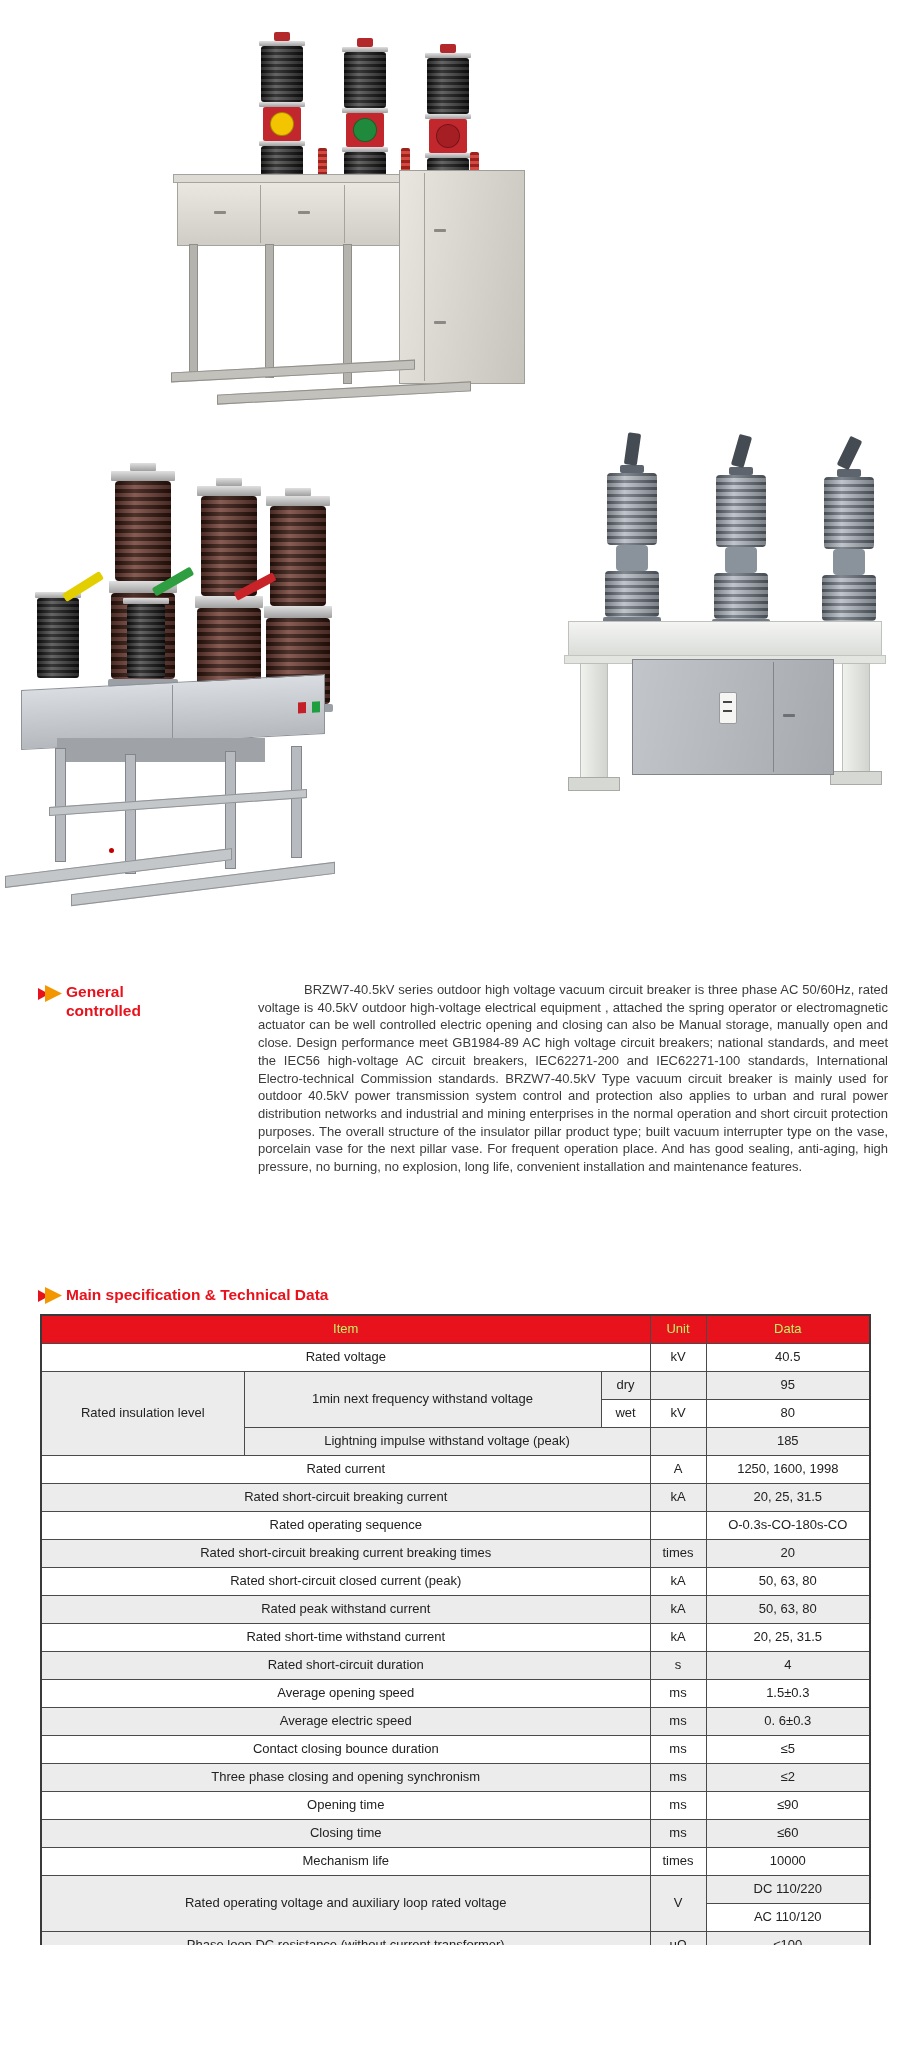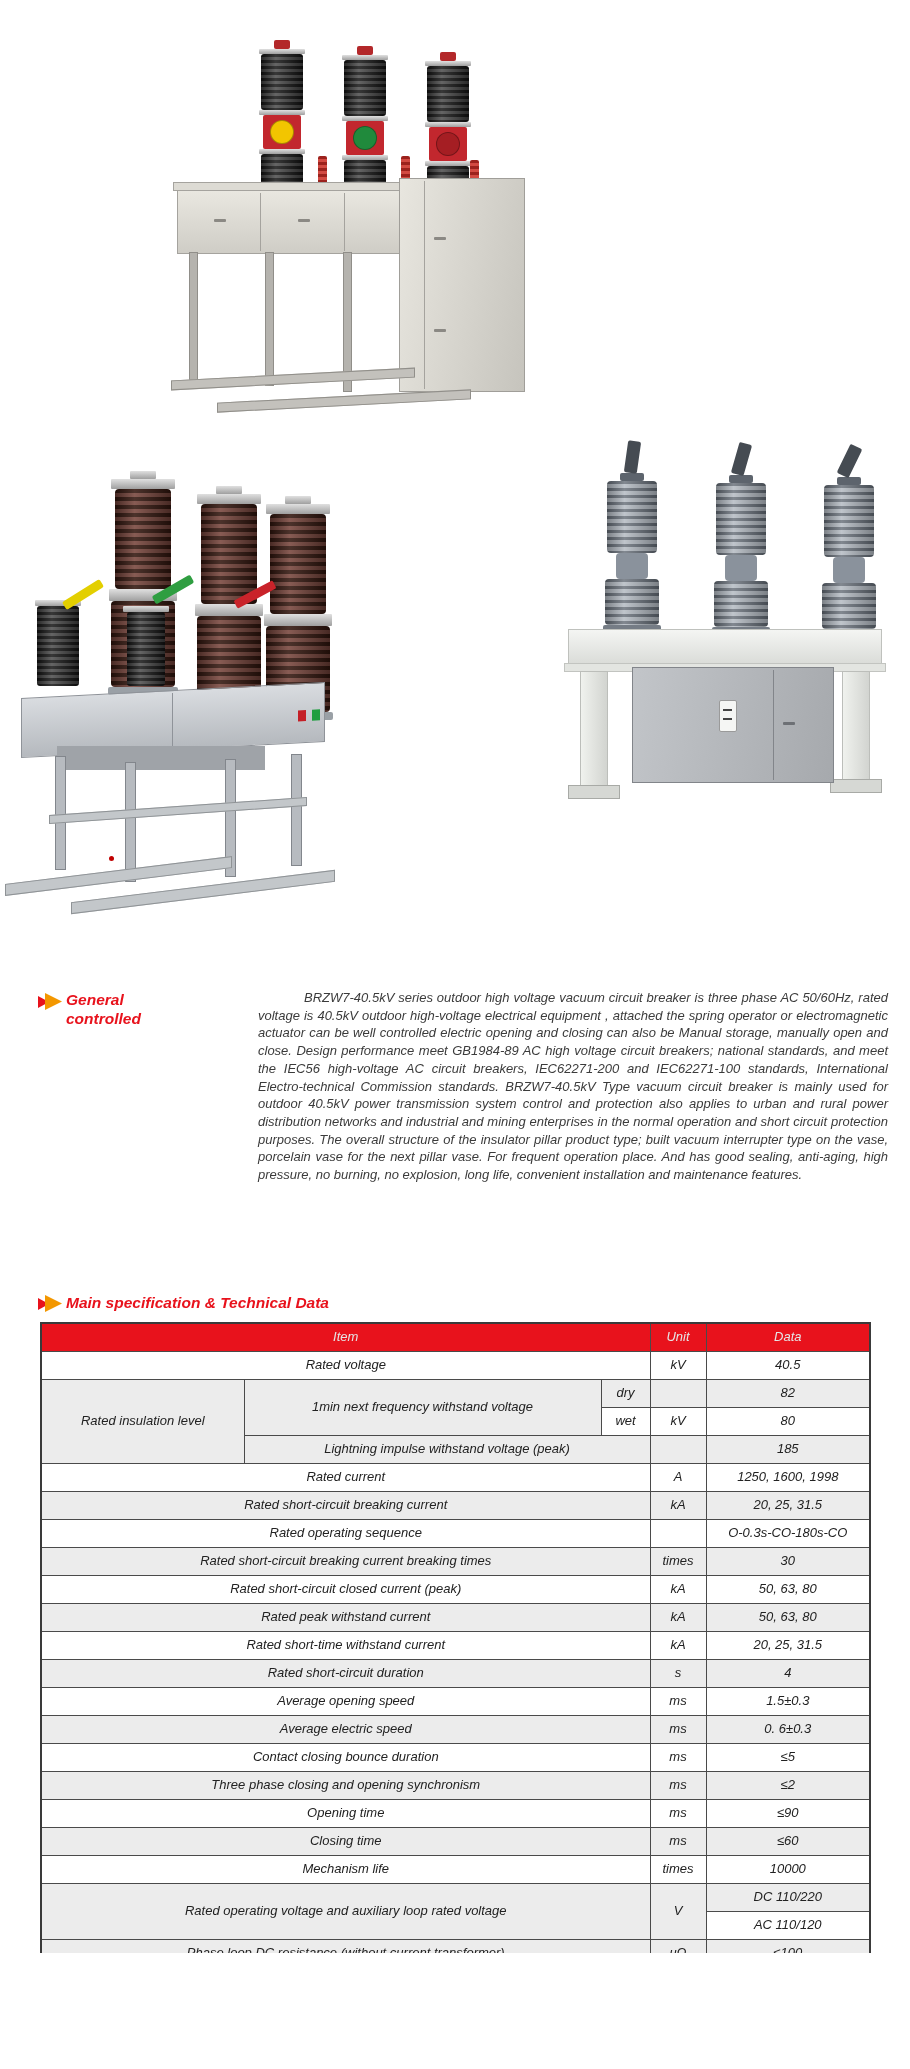--- a/index.html
+++ b/index.html
@@ -1,35 +1,35 @@
 <!DOCTYPE html>
 <html><head>
 <meta charset="utf-8">
 <style>
   html,body{margin:0;padding:0;background:#fff;}
   body{font-family:"Liberation Sans", sans-serif;}
-  .page{position:relative;width:910px;height:1945px;background:#ffffff;overflow:hidden;margin:8px auto;font-style:italic;}
+  .page{position:relative;width:910px;height:1945px;background:#ffffff;overflow:hidden;margin:0 auto;}
   .abs{position:absolute;}
 
   
   .arrow{position:absolute;width:28px;height:17px;}
   .arrow .t1{position:absolute;left:0;top:3px;width:11px;height:12px;background:#e8121c;clip-path:polygon(0 0,100% 50%,0 100%);}
   .arrow .t2{position:absolute;left:7px;top:0;width:17px;height:17px;background:#f39700;clip-path:polygon(0 0,100% 50%,0 100%);}
   .h-red{position:absolute;color:#e8121c;font-size:15.5px;font-weight:bold;line-height:19px;}
 
   
   .desc{position:absolute;left:258px;top:981px;width:630px;font-size:13px;line-height:17.7px;
         text-align:justify;color:#3b3b3b;text-indent:46px;}
 
   
   .spec-table{position:absolute;left:40px;top:1314px;width:829px;border-collapse:collapse;table-layout:fixed;
               border:2px solid #3a3a3a;font-size:13px;color:#222;}
   .spec-table th,.spec-table td{border:1px solid #4a4a4a;text-align:center;vertical-align:middle;
               padding:0 4px;height:27px;line-height:1.12;}
-  .spec-table th{background:#e8121c;color:#e5e5e5;font-weight:400;}
+  .spec-table th{background:#e8121c;color:#bef264;font-weight:400;}
   .spec-table tr.alt td{background:#ececec;}
   .spec-table td.wbg{background:#ffffff;}
 
   
   .ph{position:absolute;}
   .finsB{background:linear-gradient(90deg,rgba(0,0,0,.45),rgba(255,255,255,.15) 35%,rgba(0,0,0,.45)),
          repeating-linear-gradient(180deg,#151515 0 3px,#4a4a4a 3px 6px);border-radius:3px;}
   .finsM{background:linear-gradient(90deg,rgba(0,0,0,.4),rgba(255,255,255,.12) 35%,rgba(0,0,0,.4)),
          repeating-linear-gradient(180deg,#33160e 0 4px,#77453c 4px 8px);border-radius:4px;}
   .finsG{background:linear-gradient(90deg,rgba(0,0,0,.3),rgba(255,255,255,.2) 35%,rgba(0,0,0,.3)),
@@ -278,21 +278,21 @@
       <tr>
         <td colspan="3">Rated voltage</td>
         <td>kV</td>
         <td>40.5</td>
       </tr>
       <tr class="alt">
         <td rowspan="3" class="wbg">Rated insulation level</td>
         <td rowspan="2" class="wbg">1min next frequency withstand voltage</td>
         <td>dry</td>
         <td></td>
-        <td>82</td>
+        <td>95</td>
       </tr>
       <tr>
         <td>wet</td>
         <td>kV</td>
         <td>80</td>
       </tr>
       <tr class="alt">
         <td colspan="2">Lightning impulse withstand voltage (peak)</td>
         <td></td>
         <td>185</td>
@@ -308,21 +308,21 @@
         <td>20, 25, 31.5</td>
       </tr>
       <tr>
         <td colspan="3">Rated operating sequence</td>
         <td></td>
         <td>O-0.3s-CO-180s-CO</td>
       </tr>
       <tr class="alt">
         <td colspan="3">Rated short-circuit breaking current breaking times</td>
         <td>times</td>
-        <td>30</td>
+        <td>20</td>
       </tr>
       <tr>
         <td colspan="3">Rated short-circuit closed current  (peak)</td>
         <td>kA</td>
         <td>50, 63, 80</td>
       </tr>
       <tr class="alt">
         <td colspan="3">Rated peak withstand current</td>
         <td>kA</td>
         <td>50, 63, 80</td>

